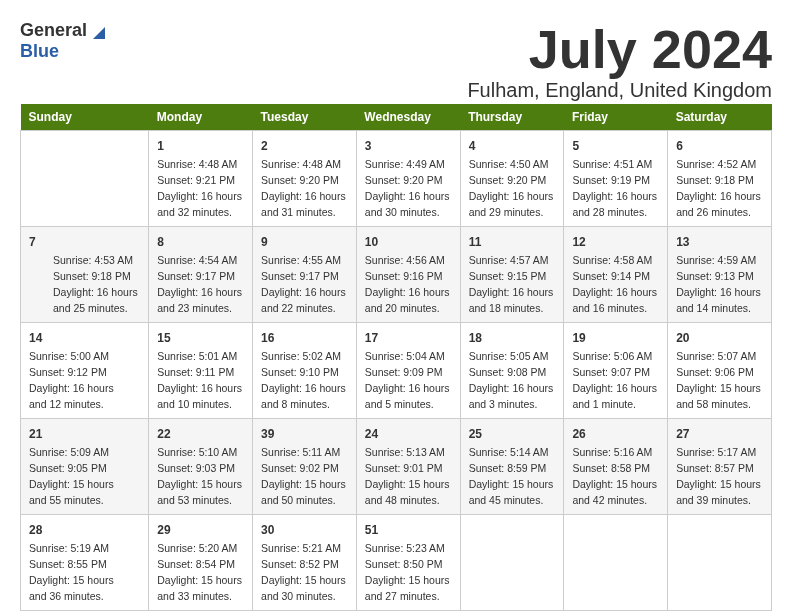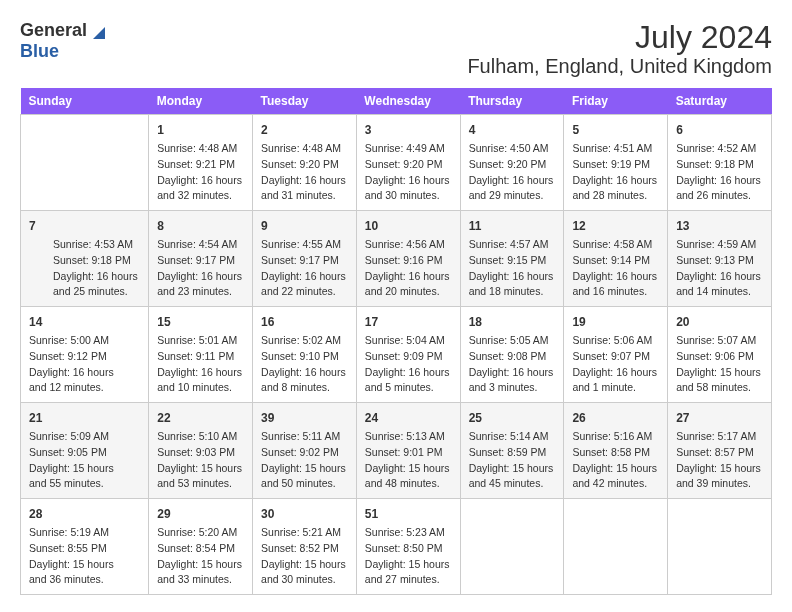--- a/index.html
+++ b/index.html
@@ -7,52 +7,52 @@
       font-family: Arial, sans-serif;
       background: #fff;
       width: 792px;
       min-height: 612px;
       padding: 20px;
     }
     .header-area {
       display: flex;
       justify-content: space-between;
       align-items: flex-start;
-      margin-bottom: 10px;
+      margin-bottom: 2px;
     }
     .logo {
       display: flex;
       flex-direction: column;
       align-items: flex-start;
     }
     .logo-line {
       display: flex;
       align-items: center;
     }
     .title-area {
       text-align: right;
     }
     .month-title {
-      font-size: 32px;
-      font-weight: normal;
+      font-size: 54px;
+      font-weight: bold;
       color: #333;
       line-height: 1.1;
     }
     .location-title {
       font-size: 20px;
       color: #333;
       font-weight: normal;
     }
     table {
       width: 100%;
       border-collapse: collapse;
       font-size: 11px;
     }
     thead tr th {
-      background-color: #8b5cf6;
+      background-color: #4d7c0f;
       color: #fff;
       text-align: left;
       padding: 6px 8px;
       font-size: 12px;
       font-weight: bold;
     }
     tbody tr td {
       border: 1px solid #ccc;
       vertical-align: top;
       padding: 6px 8px;

